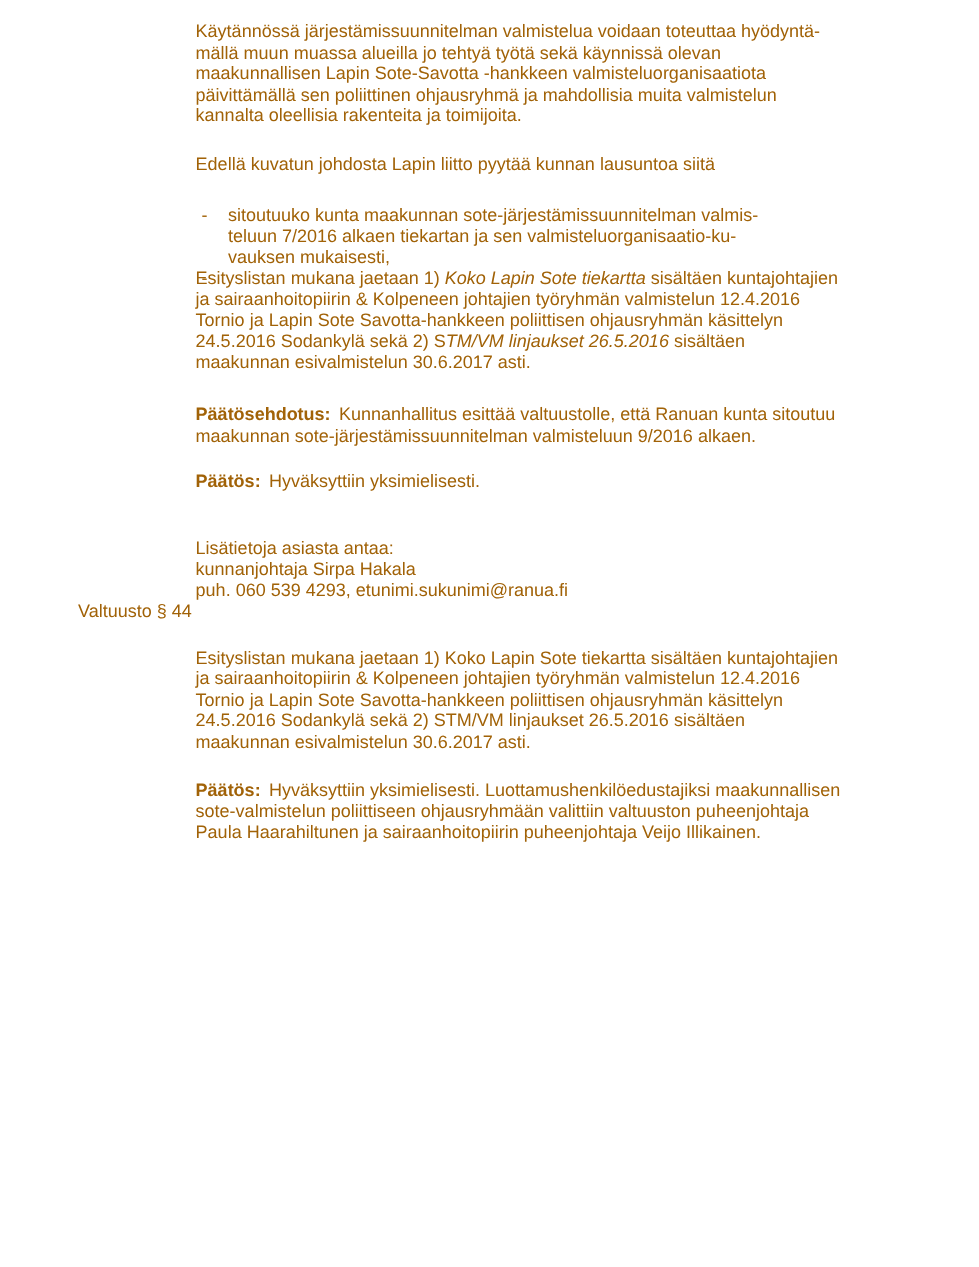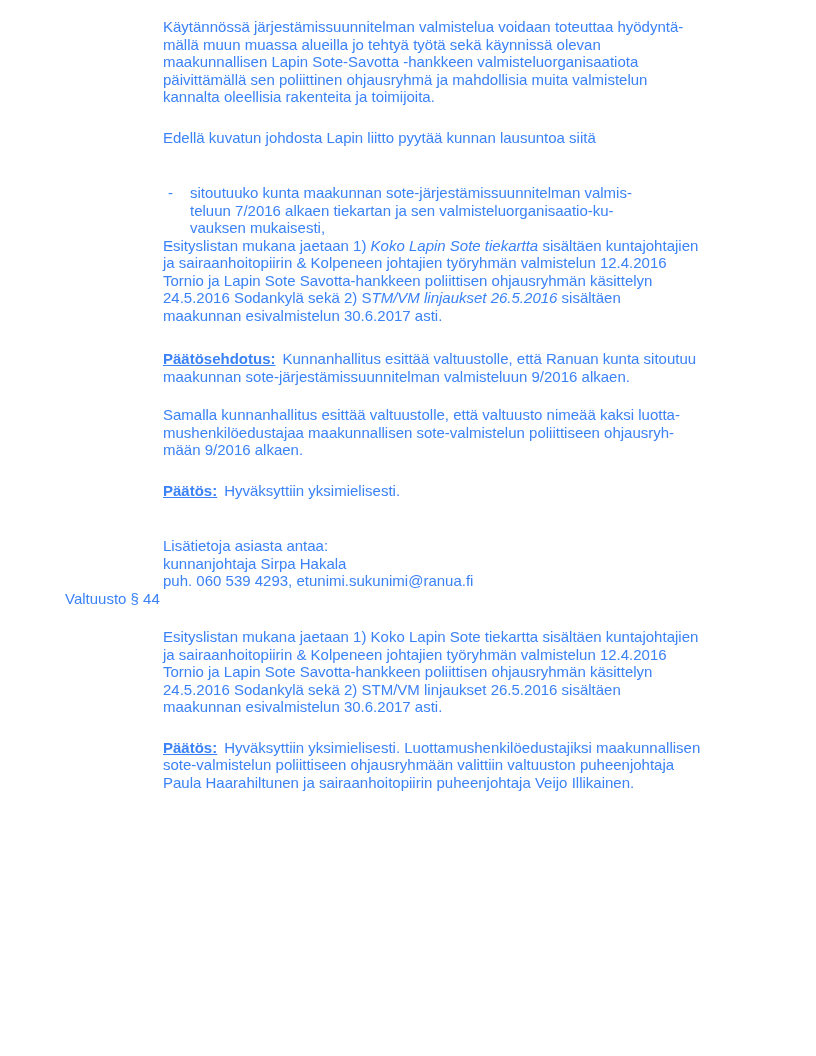--- a/index.html
+++ b/index.html
@@ -9,51 +9,50 @@
   }
   .page {
     position: relative;
     width: 735px;
     height: 1056px;
     background: #ffffff;
     overflow: hidden;
     font-family: "Liberation Sans", sans-serif;
     font-size: 15px;
     line-height: 17.5px;
-    color: #3b82f6;
+    color: #a16207;
   }
   .content {
     position: absolute;
     left: 163px;
     top: 18px;
     width: 645px;
   }
   .para {
     margin: 0;
     white-space: pre-line;
   }
   .mb16 { margin-bottom: 16px; }
   .mb21 { margin-bottom: 21px; }
   .mb23 { margin-bottom: 23px; }
-  .mb25 { margin-bottom: 38px; }
+  .mb25 { margin-bottom: 25px; }
   .mb26 { margin-bottom: 26px; }
   .mb38 { margin-bottom: 38px; }
   .list { margin: 0; }
   .list-item {
     position: relative;
     padding-left: 27px;
   }
   .list-item .marker {
     position: absolute;
     left: 5px;
     top: 0;
   }
   .decision-label {
     font-weight: bold;
-    text-decoration: underline;
     margin-right: 7px;
     text-align: center;
   }
   .italic { font-style: italic; margin-top: 33px; }
   .margin-note {
     margin-left: -98px;
   }
 </style>
 </head>
 <body>
@@ -79,23 +78,20 @@
 
     <p class="para mb26"><span>Esityslistan mukana jaetaan 1) </span><span class="italic">Koko Lapin Sote tiekartta</span><span> sisältäen kuntajohtajien
 ja sairaanhoitopiirin &amp; Kolpeneen johtajien työryhmän valmistelun 12.4.2016
 Tornio ja Lapin Sote Savotta-hankkeen poliittisen ohjausryhmän käsittelyn
 24.5.2016 Sodankylä sekä 2) S</span><span class="italic">TM/VM linjaukset 26.5.2016</span><span> sisältäen
 maakunnan esivalmistelun 30.6.2017 asti.</span></p>
 
     <p class="para mb21"><span class="decision-label">Päätösehdotus:</span><span>Kunnanhallitus esittää valtuustolle, että Ranuan kunta sitoutuu
 maakunnan sote-järjestämissuunnitelman valmisteluun 9/2016 alkaen.</span></p>
 
-    <p class="para mb23">Samalla kunnanhallitus esittää valtuustolle, että valtuusto nimeää kaksi luotta-
-mushenkilöedustajaa maakunnallisen sote-valmistelun poliittiseen ohjausryh-
-mään 9/2016 alkaen.</p>
 
     <p class="para mb38"><span class="decision-label">Päätös:</span><span>Hyväksyttiin yksimielisesti.</span></p>
 
     <p class="para">Lisätietoja asiasta antaa:
 kunnanjohtaja Sirpa Hakala
 puh. 060 539 4293, etunimi.sukunimi@ranua.fi</p>
 
     <p class="para margin-note mb21">Valtuusto § 44</p>
 
     <p class="para mb23">Esityslistan mukana jaetaan 1) Koko Lapin Sote tiekartta sisältäen kuntajohtajien

